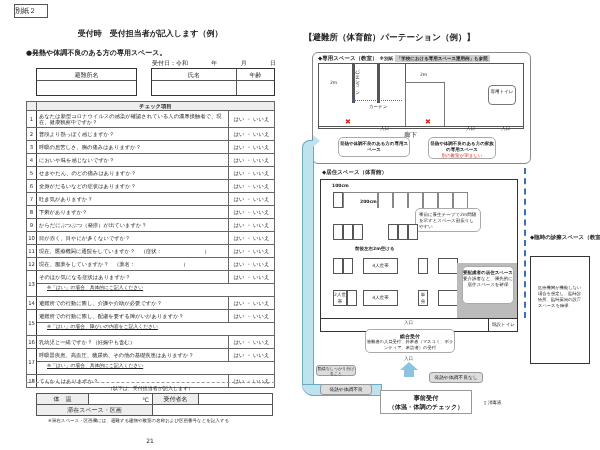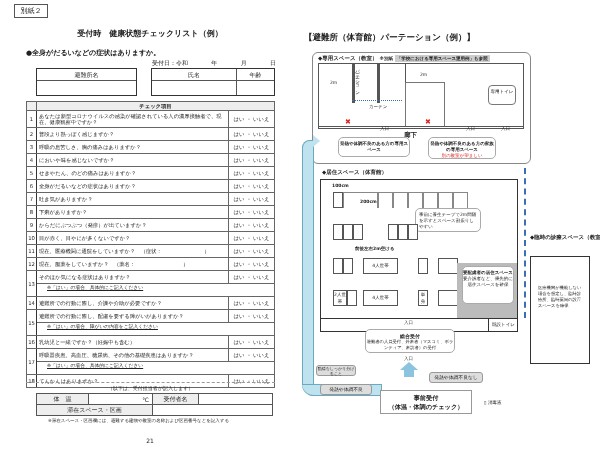--- a/index.html
+++ b/index.html
@@ -1,21 +1,21 @@
 <!DOCTYPE html>
 <html><head>
 <meta charset="utf-8">
 <style>
   * { box-sizing: border-box; margin: 0; padding: 0; }
   html, body { width: 600px; height: 450px; background: #fff; overflow: hidden; }
   body { font-family: "DejaVu Sans", "Liberation Sans", sans-serif; color: #222; position: relative; }
   .abs { position: absolute; }
 
   
-  .annex { left: 14px; top: 4px; width: 34px; height: 14px; border: 1px solid #555; font-size: 7px; text-align: center; line-height: 12px; }
+  .annex { left: 14px; top: 4px; width: 34px; height: 14px; border: 1px solid #555; font-size: 7px; line-height: 12px; }
   .doc-title { left: 0; width: 300px; top: 28px; font-size: 8px; font-weight: bold; text-align: center; }
   .instruction { left: 26px; top: 48px; font-size: 7px; font-weight: bold; }
   .recv-date { left: 152px; top: 59px; width: 124px; font-size: 6px; display: flex; justify-content: space-between; }
   .box { border: 1.2px solid #333; font-size: 6px; }
   .box .hd { height: 12px; line-height: 11px; text-align: center; border-bottom: 1px solid #555; }
   .shelter-box { left: 36px; top: 68px; width: 101px; height: 28px; }
   .name-box { left: 151px; top: 68px; width: 124px; height: 28px; display: flex; }
   .name-box .col { border-right: 1px solid #555; }
   .name-box .col:last-child { border-right: none; }
 
@@ -72,22 +72,22 @@
   .up-arrow { left: 400px; top: 362px; width: 0; height: 0; border-left: 9px solid transparent; border-right: 9px solid transparent; border-bottom: 8px solid #8cc4e0; }
   .up-arrow-stem { left: 404px; top: 369px; width: 10px; height: 8px; background: #8cc4e0; }
   .gray-bubble { background: #ddd; border: 1px solid #999; border-radius: 3px; font-size: 4.8px; text-align: center; }
   .pre-recv { left: 380px; top: 390px; width: 92px; height: 24px; border: 1px solid #999; text-align: center; font-size: 6.2px; font-weight: bold; line-height: 9px; padding-top: 2px; background: #fff; }
   .sanitizer { left: 484px; top: 400px; font-size: 4.5px; }
 </style>
 </head>
 <body>
 
 <div class="abs annex">別紙２</div>
-<div class="abs doc-title">受付時　健康状態チェックリスト（例）</div>
-<div class="abs instruction">●全身がだるいなどの症状はありますか。</div>
+<div class="abs doc-title">受付時　受付担当者が記入します（例）</div>
+<div class="abs instruction">●発熱や体調不良のある方の専用スペース。</div>
 
 <div class="abs recv-date">
   <span>受付日：令和</span>
   <span>年</span>
   <span>月</span>
   <span>日</span>
 </div>
 
 <div class="abs box shelter-box">
   <div class="hd">避難所名</div>
@@ -246,21 +246,21 @@
 <div class="abs" style="left:405px;top:63px;width:1px;height:63px;border-left:1px solid #555"></div>
 <div class="abs" style="left:405px;top:82px;width:40px;height:44px;border:1px solid #777;border-bottom:none"></div>
 <div class="abs small" style="left:420px;top:72px">2m</div>
 <div class="abs" style="left:488px;top:85px;width:28px;height:20px;border:1px solid #777;border-radius:4px;font-size:4.5px;text-align:center;padding-top:3px">専用トイレ</div>
 <div class="abs corridor"></div>
 <div class="abs x-mark" style="left:345px;top:118px">✖</div>
 <div class="abs x-mark" style="left:425px;top:118px">✖</div>
 <div class="abs small" style="left:380px;top:126px">入口</div>
 <div class="abs small" style="left:466px;top:126px">入口</div>
 <div class="abs small" style="left:501px;top:126px">入口</div>
-<div class="abs" style="left:404px;top:131px;font-size:6.5px;font-weight:bold">廊下</div>
+<div class="abs" style="left:404px;top:131px;font-size:6.5px;font-weight:normal">廊下</div>
 <div class="abs bubble" style="left:338px;top:137px;width:72px;height:20px">発熱や体調不良のある方の専用スペース</div>
 <div class="abs bubble" style="left:428px;top:137px;width:68px;height:22px">
   <div>発熱や体調不良のある方の家族の専用スペース</div>
   <div class="red">別の教室が望ましい</div>
 </div>
 
 <div class="abs curve"></div>
 <div class="abs curve-bottom"></div>
 <div class="abs blue-arrow"></div>
 

